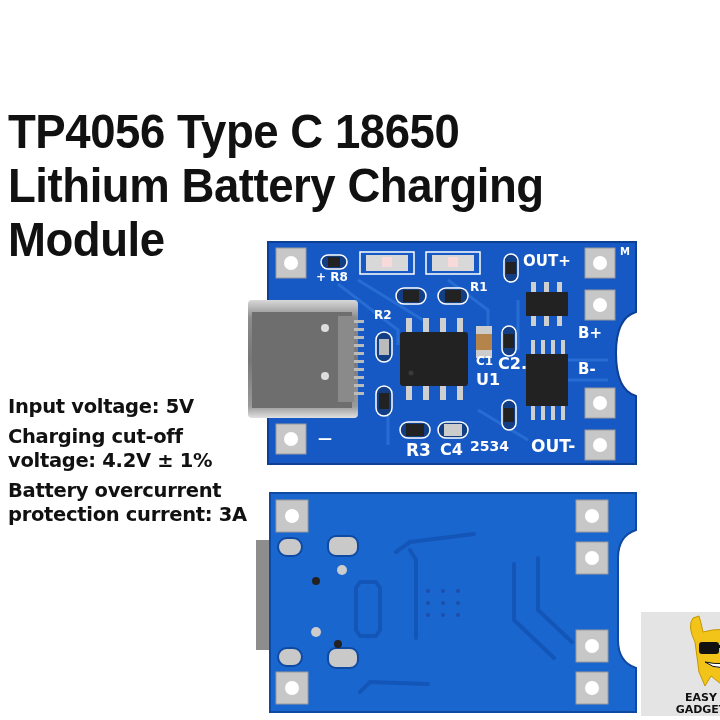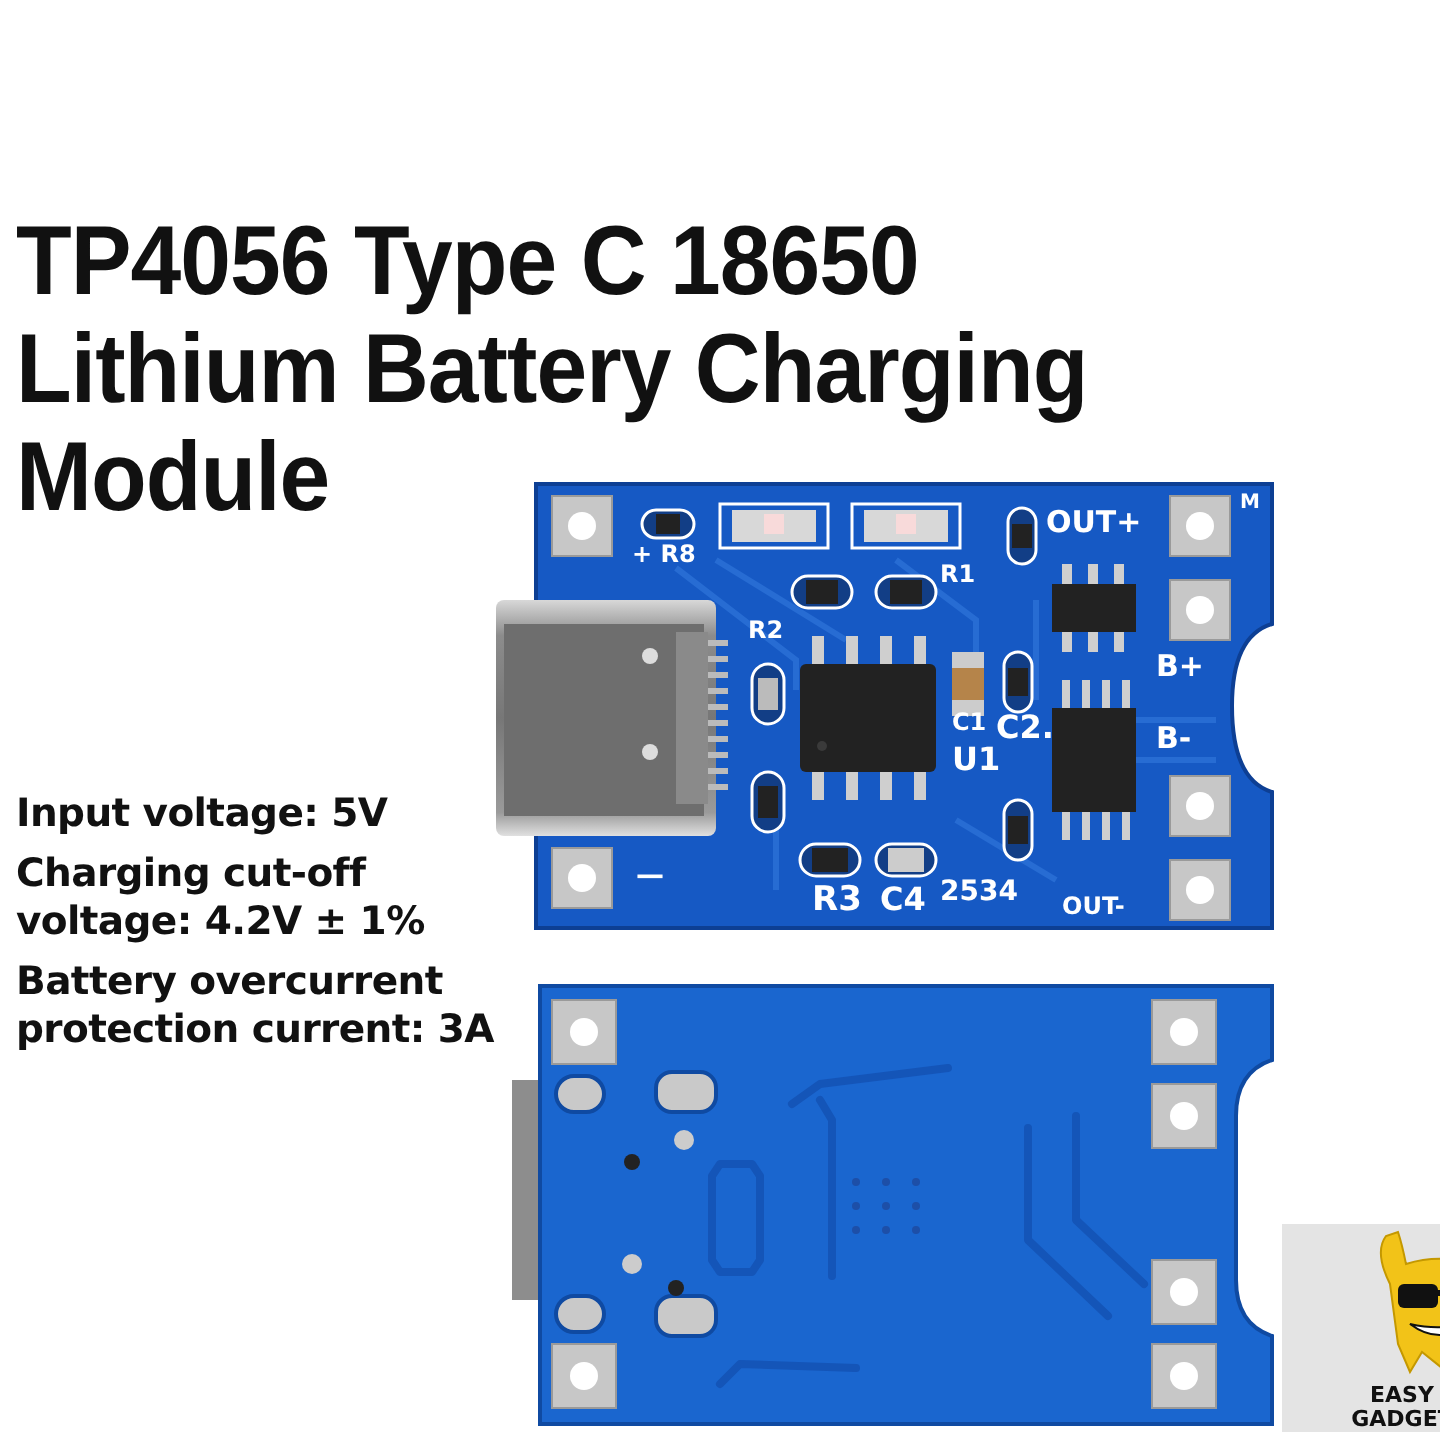--- a/index.html
+++ b/index.html
@@ -166,21 +166,21 @@
   <span class="label" style="left:222px;top:40px;font-size:12px;text-align:right;">R1</span>
   <span class="label" style="left:126px;top:68px;font-size:12px;">R2</span>
   <span class="label" style="left:330px;top:84px;font-size:15px;">B+</span>
   <span class="label" style="left:330px;top:120px;font-size:15px;">B-</span>
   <span class="label" style="left:228px;top:114px;font-size:12px;">C1</span>
   <span class="label" style="left:250px;top:114px;font-size:16px;">C2.</span>
   <span class="label" style="left:228px;top:130px;font-size:16px;">U1</span>
   <span class="label" style="left:158px;top:200px;font-size:17px;">R3</span>
   <span class="label" style="left:192px;top:200px;font-size:16px;">C4</span>
   <span class="label" style="left:222px;top:198px;font-size:14px;">2534</span>
-  <span class="label" style="left:283px;top:196px;font-size:12px;margin-top:10px;">OUT-</span>
+  <span class="label" style="left:283px;top:196px;font-size:17px;">OUT-</span>
   <span class="label" style="left:70px;top:190px;font-size:14px;">—</span>
   <span class="label" style="left:372px;top:6px;font-size:10px;">M</span>
 </div>
 
 <div class="board" style="left:256px;top:490px;width:384px;height:226px;">
   <svg width="384" height="226" viewBox="0 0 384 226">
     <rect x="0" y="50" width="20" height="110" fill="#8d8d8d"></rect>
     <path d="M14 3 H380 V40 Q362 46 362 68 V150 Q362 172 380 178 V222 H14 Z" fill="#1a66cf" stroke="#0f4aa2" stroke-width="2"></path>
     <g fill="#c7c7c7" stroke="#9a9a9a">
       <rect x="20" y="10" width="32" height="32"></rect>

